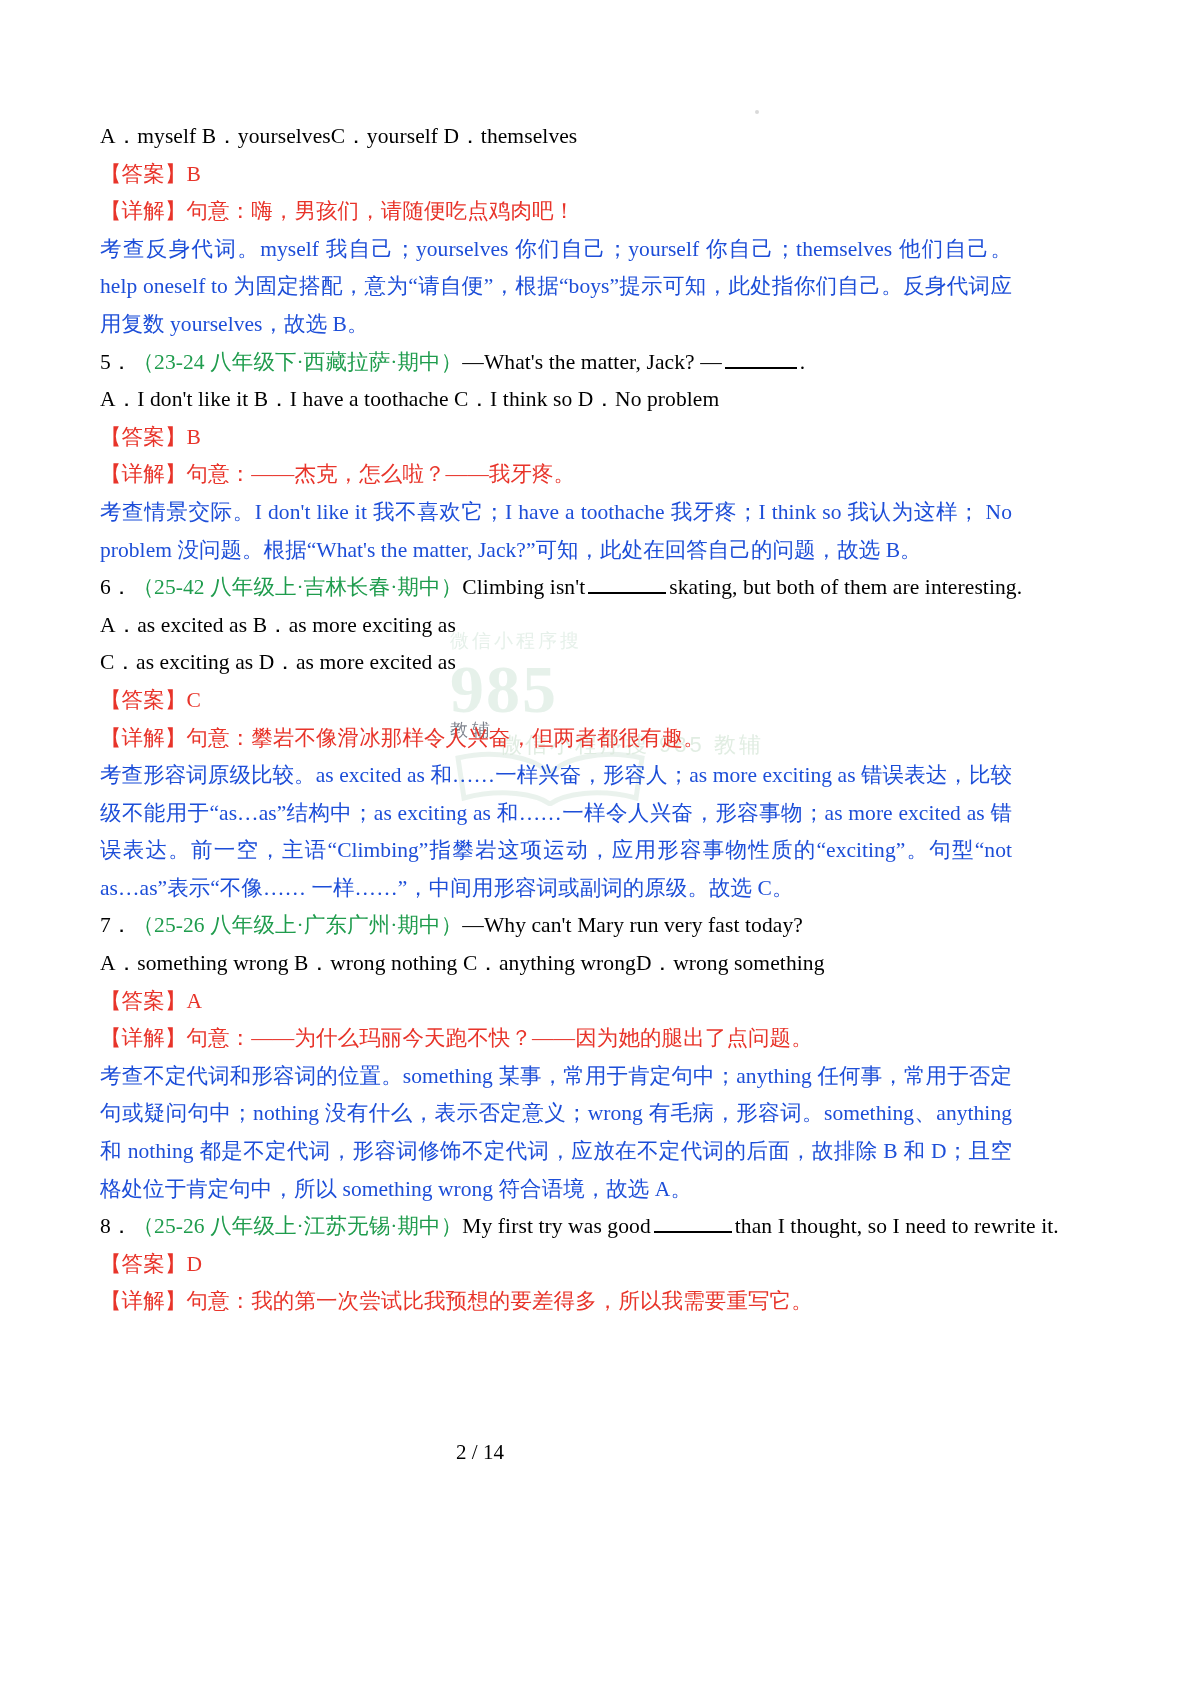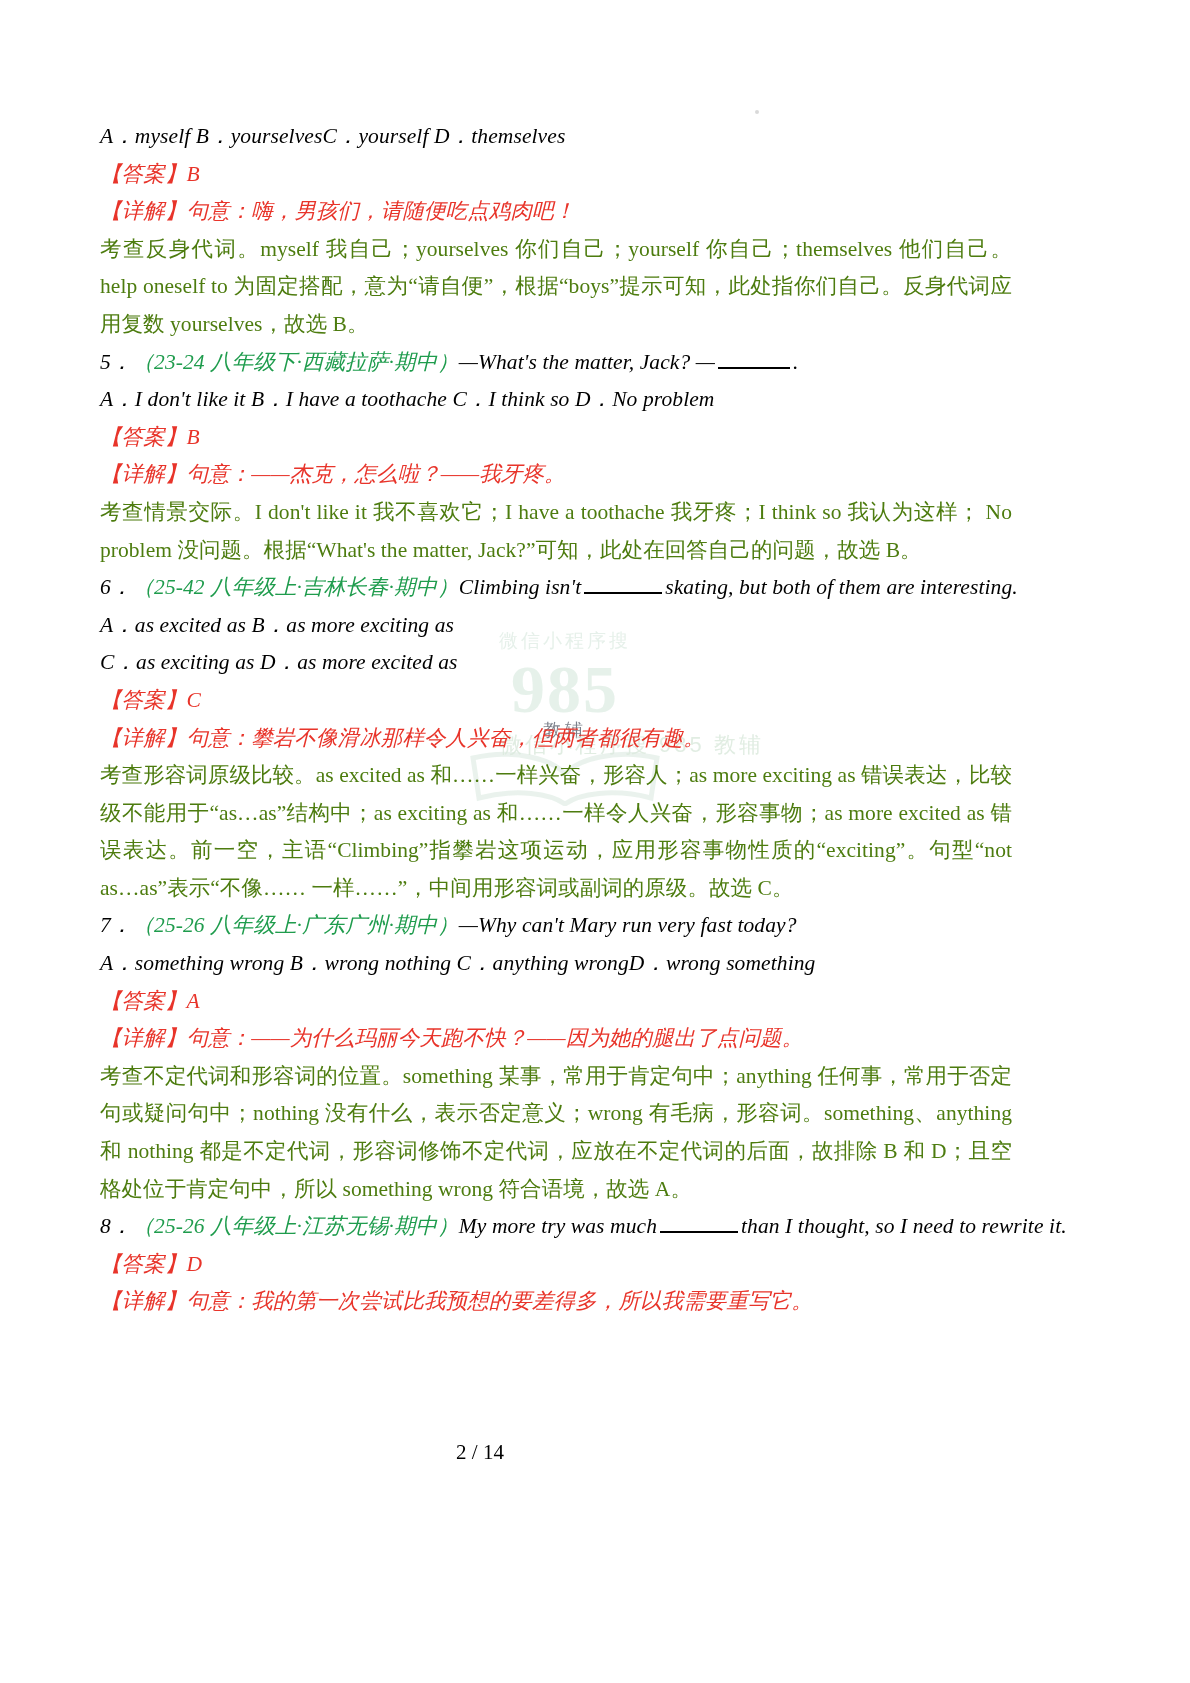--- a/index.html
+++ b/index.html
@@ -30,32 +30,31 @@
     top: 118px;
     width: 912px;
   }
 
   
   .line {
     font-size: 21.5px;
     line-height: 37.6px;
     white-space: nowrap;
     letter-spacing: 0.1px;
-    font-style: italic;
   }
   .blk { color: #000000; }
   .red { color: #e8342a; }
   .grn { color: #1f9c4d; }
 
   
   .row { margin-bottom: 0px; }
 
   
   .para {
-    color: #4d7c0f;
+    color: #1d4ed8;
     font-size: 21.5px;
     line-height: 37.6px;
     letter-spacing: 0.05px;
     text-align: justify;
     text-justify: inter-ideograph;
   }
 
   .tag { color: #e8342a; }
   .ans-letter { color: #e8342a; }
 
@@ -92,21 +91,21 @@
     background: #cfcfcf;
     border-radius: 50%;
     opacity: .8;
   }
 
   
   .watermark {
     position: absolute;
     pointer-events: none;
     user-select: none;
-    text-align: center;
+    text-align: left;
     color: #cfe3d6;
   }
   .wm-main {
     left: 450px;
     top: 628px;
     width: 230px;
     opacity: .55;
   }
   .wm-top-text {
     font-family: "Liberation Sans", sans-serif;
@@ -200,21 +199,21 @@
 
 
     <div class="line blk row">A．something wrong    B．wrong nothing  C．anything wrongD．wrong something</div>
 
     <div class="line row"><span class="tag">【答案】</span><span class="ans-letter">A</span></div>
 
     <div class="line row"><span class="tag">【详解】</span><span class="red">句意：——为什么玛丽今天跑不快？——因为她的腿出了点问题。</span></div>
 
     <div class="para row">考查不定代词和形容词的位置。something 某事，常用于肯定句中；anything 任何事，常用于否定句或疑问句中；nothing 没有什么，表示否定意义；wrong 有毛病，形容词。something、anything 和 nothing 都是不定代词，形容词修饰不定代词，应放在不定代词的后面，故排除 B 和 D；且空格处位于肯定句中，所以 something wrong 符合语境，故选 A。</div>
 
-    <div class="line row"><span class="blk">8．</span><span class="grn">（25-26 八年级上·江苏无锡·期中）</span><span class="blk">My more try was much</span><span class="blank blank-md"></span><span class="blk">than I thought, so I need to rewrite it.</span></div>
+    <div class="line row"><span class="blk">8．</span><span class="grn">（25-26 八年级上·江苏无锡·期中）</span><span class="blk">My first try was good</span><span class="blank blank-md"></span><span class="blk">than I thought, so I need to rewrite it.</span></div>
 
 
     <div class="line row"><span class="tag">【答案】</span><span class="ans-letter">D</span></div>
 
     <div class="line row"><span class="tag">【详解】</span><span class="red">句意：我的第一次尝试比我预想的要差得多，所以我需要重写它。</span></div>
 
   </div>
 
   <div class="footer">2 / 14</div>
 

